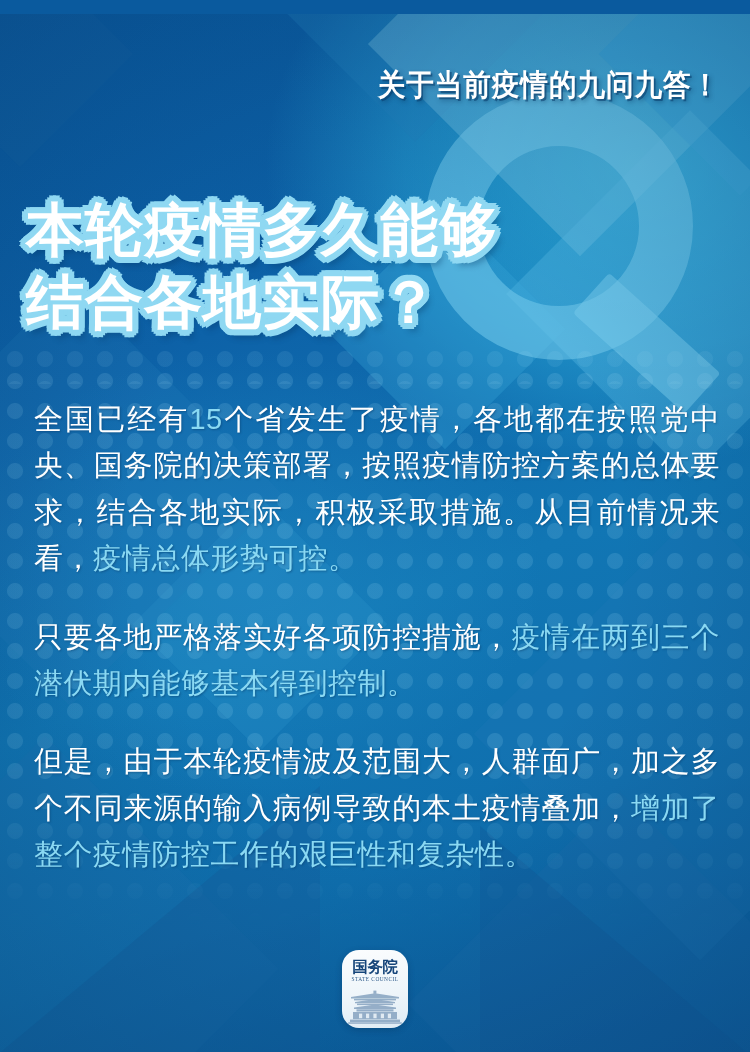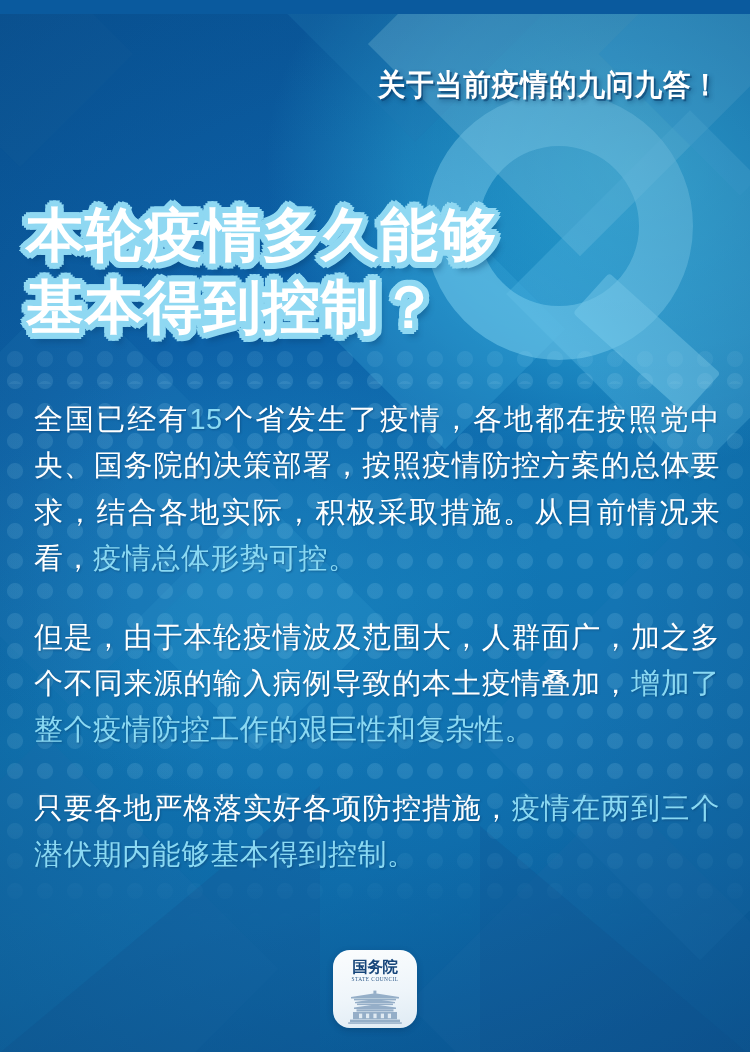--- a/index.html
+++ b/index.html
@@ -159,20 +159,21 @@
       
       -5px 0 0 #8fd8f2,  5px 0 0 #8fd8f2,  0 -5px 0 #8fd8f2,  0 5px 0 #8fd8f2,
       -4px -4px 0 #8fd8f2, 4px -4px 0 #8fd8f2, -4px 4px 0 #8fd8f2, 4px 4px 0 #8fd8f2,
       -6px -2px 0 #8fd8f2, 6px -2px 0 #8fd8f2, -6px 2px 0 #8fd8f2, 6px 2px 0 #8fd8f2,
       -2px -6px 0 #8fd8f2, 2px -6px 0 #8fd8f2, -2px 6px 0 #8fd8f2, 2px 6px 0 #8fd8f2,
       
       -2px 0 0 #14365e, 2px 0 0 #14365e, 0 -2px 0 #14365e, 0 2px 0 #14365e,
       -2px -2px 0 #14365e, 2px -2px 0 #14365e, -2px 2px 0 #14365e, 2px 2px 0 #14365e,
       
       5px 8px 6px rgba(6,48,90,0.40);
+    font-family: Liberation Mono, monospace;
   }
   .hl-line + .hl-line { margin-top:2px; }
 
   
   .body-copy {
     position:absolute;
     left:34px; top:382px;
     width:686px;
   }
   .para {
@@ -189,21 +190,21 @@
   
   .footer {
     position:absolute;
     left:0; bottom:38px;
     width:750px;
     display:flex;
     flex-direction:column;
     align-items:center;
   }
   .logo {
-    width:84px; height:78px;
+    width:66px; height:78px;
     border-radius:17px;
     background:linear-gradient(170deg,#fbfdfe 0%,#eef5fa 58%,#dfebf4 100%);
     box-shadow:0 2px 6px rgba(4,40,80,0.30);
     display:flex; flex-direction:column; align-items:center;
     padding-top:9px;
     overflow:hidden;
     position:relative;
   }
   .logo-cn {
     font-size:15.5px;
@@ -272,27 +273,27 @@
   <div class="dots2"></div>
   <div class="dots"></div>
   <div class="bg-layer bg-vignette"></div>
 
   <div id="content">
 
     <div class="kicker">关于当前疫情的九问九答！</div>
 
     <div class="headline">
       <div class="hl-line">本轮疫情多久能够</div>
-      <div class="hl-line">基本得到控制？</div>
+      <div class="hl-line">结合各地实际？</div>
     </div>
 
     <div class="body-copy" id="body-copy">
         <div class="para"><span>全国已经有</span><span class="hi">15</span><span>个省发生了疫情，各地都在按照党中央、国务院的决策部署，按照疫情防控方案的总体要求，结合各地实际，积极采取措施。从目前情况来看，</span><span class="hi">疫情总体形势可控。</span></div>
+        <div class="para"><span>只要各地严格落实好各项防控措施，</span><span class="hi">疫情在两到三个潜伏期内能够基本得到控制。</span></div>
         <div class="para"><span>但是，由于本轮疫情波及范围大，人群面广，加之多个不同来源的输入病例导致的本土疫情叠加，</span><span class="hi">增加了整个疫情防控工作的艰巨性和复杂性。</span></div>
-        <div class="para"><span>只要各地严格落实好各项防控措施，</span><span class="hi">疫情在两到三个潜伏期内能够基本得到控制。</span></div>
       </div>
 
     <div class="footer">
       <div class="logo">
         <div class="logo-cn">国务院</div>
         <div class="logo-en">STATE COUNCIL</div>
         <div class="logo-bldg">
           <svg width="56" height="34" viewBox="0 0 56 34" aria-hidden="true">
             <g fill="#8ea9c4" opacity="0.92">
               <rect x="26.4" y="0.6" width="3" height="3.2"></rect>

